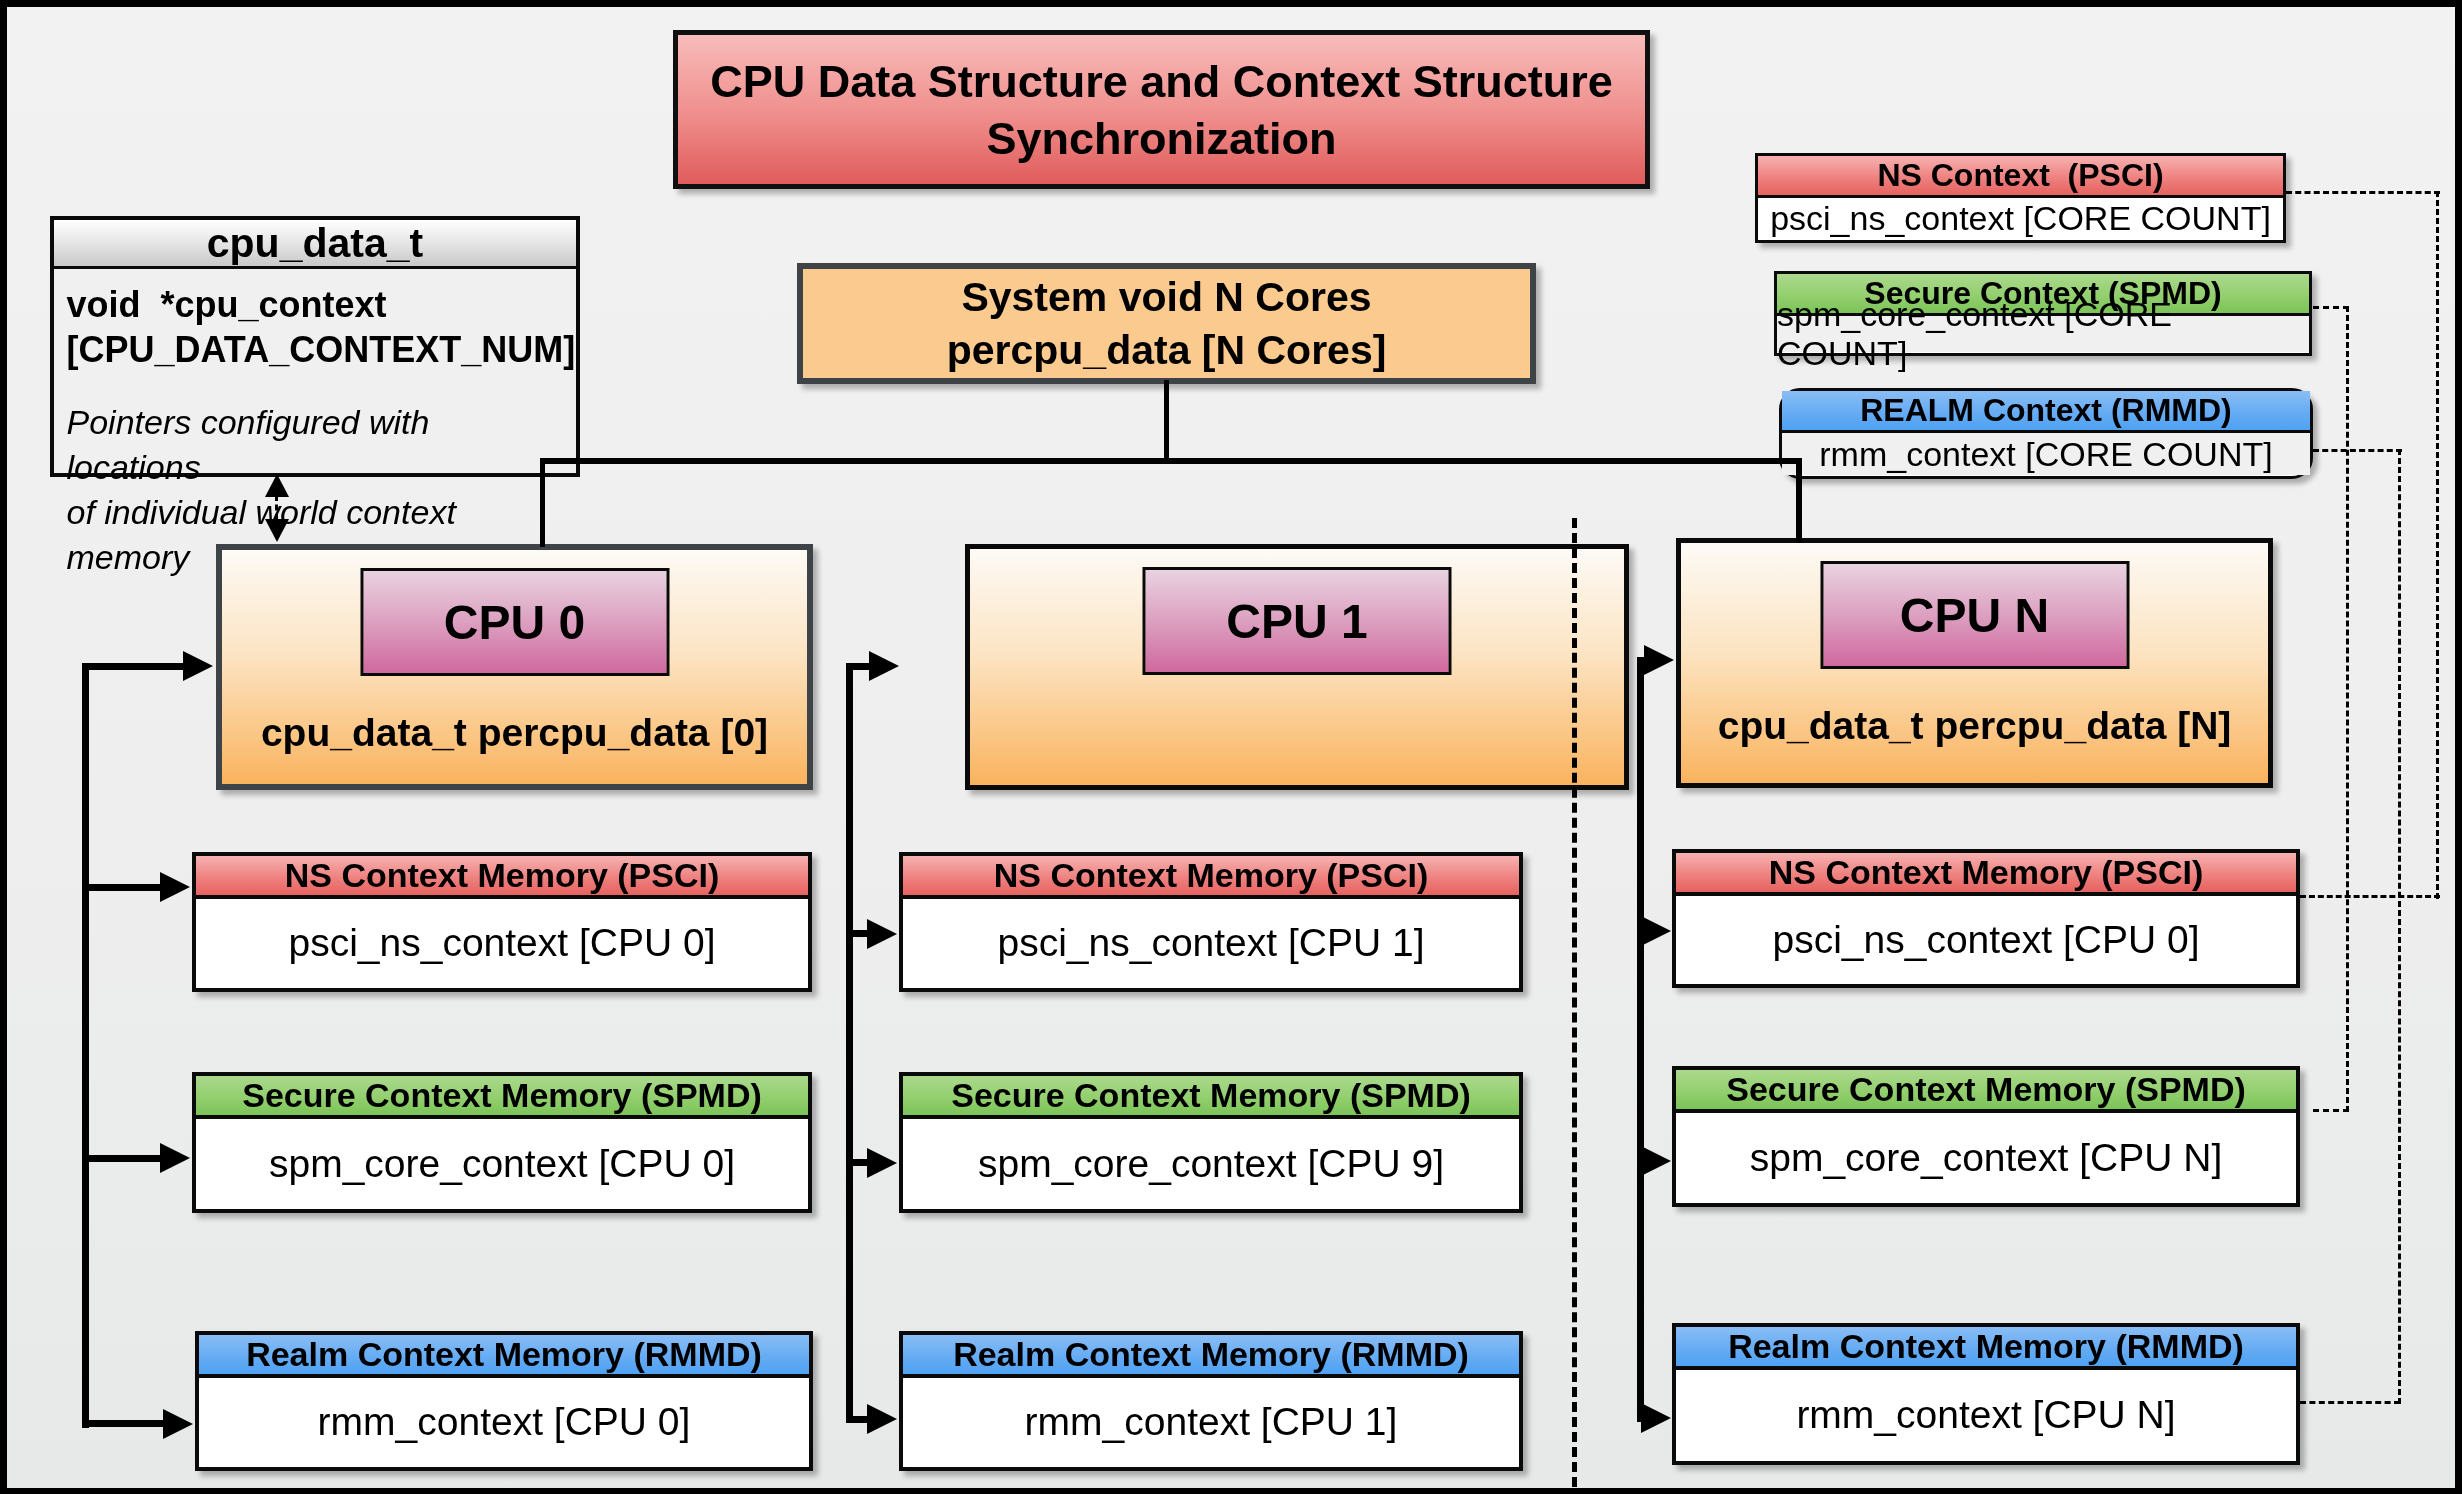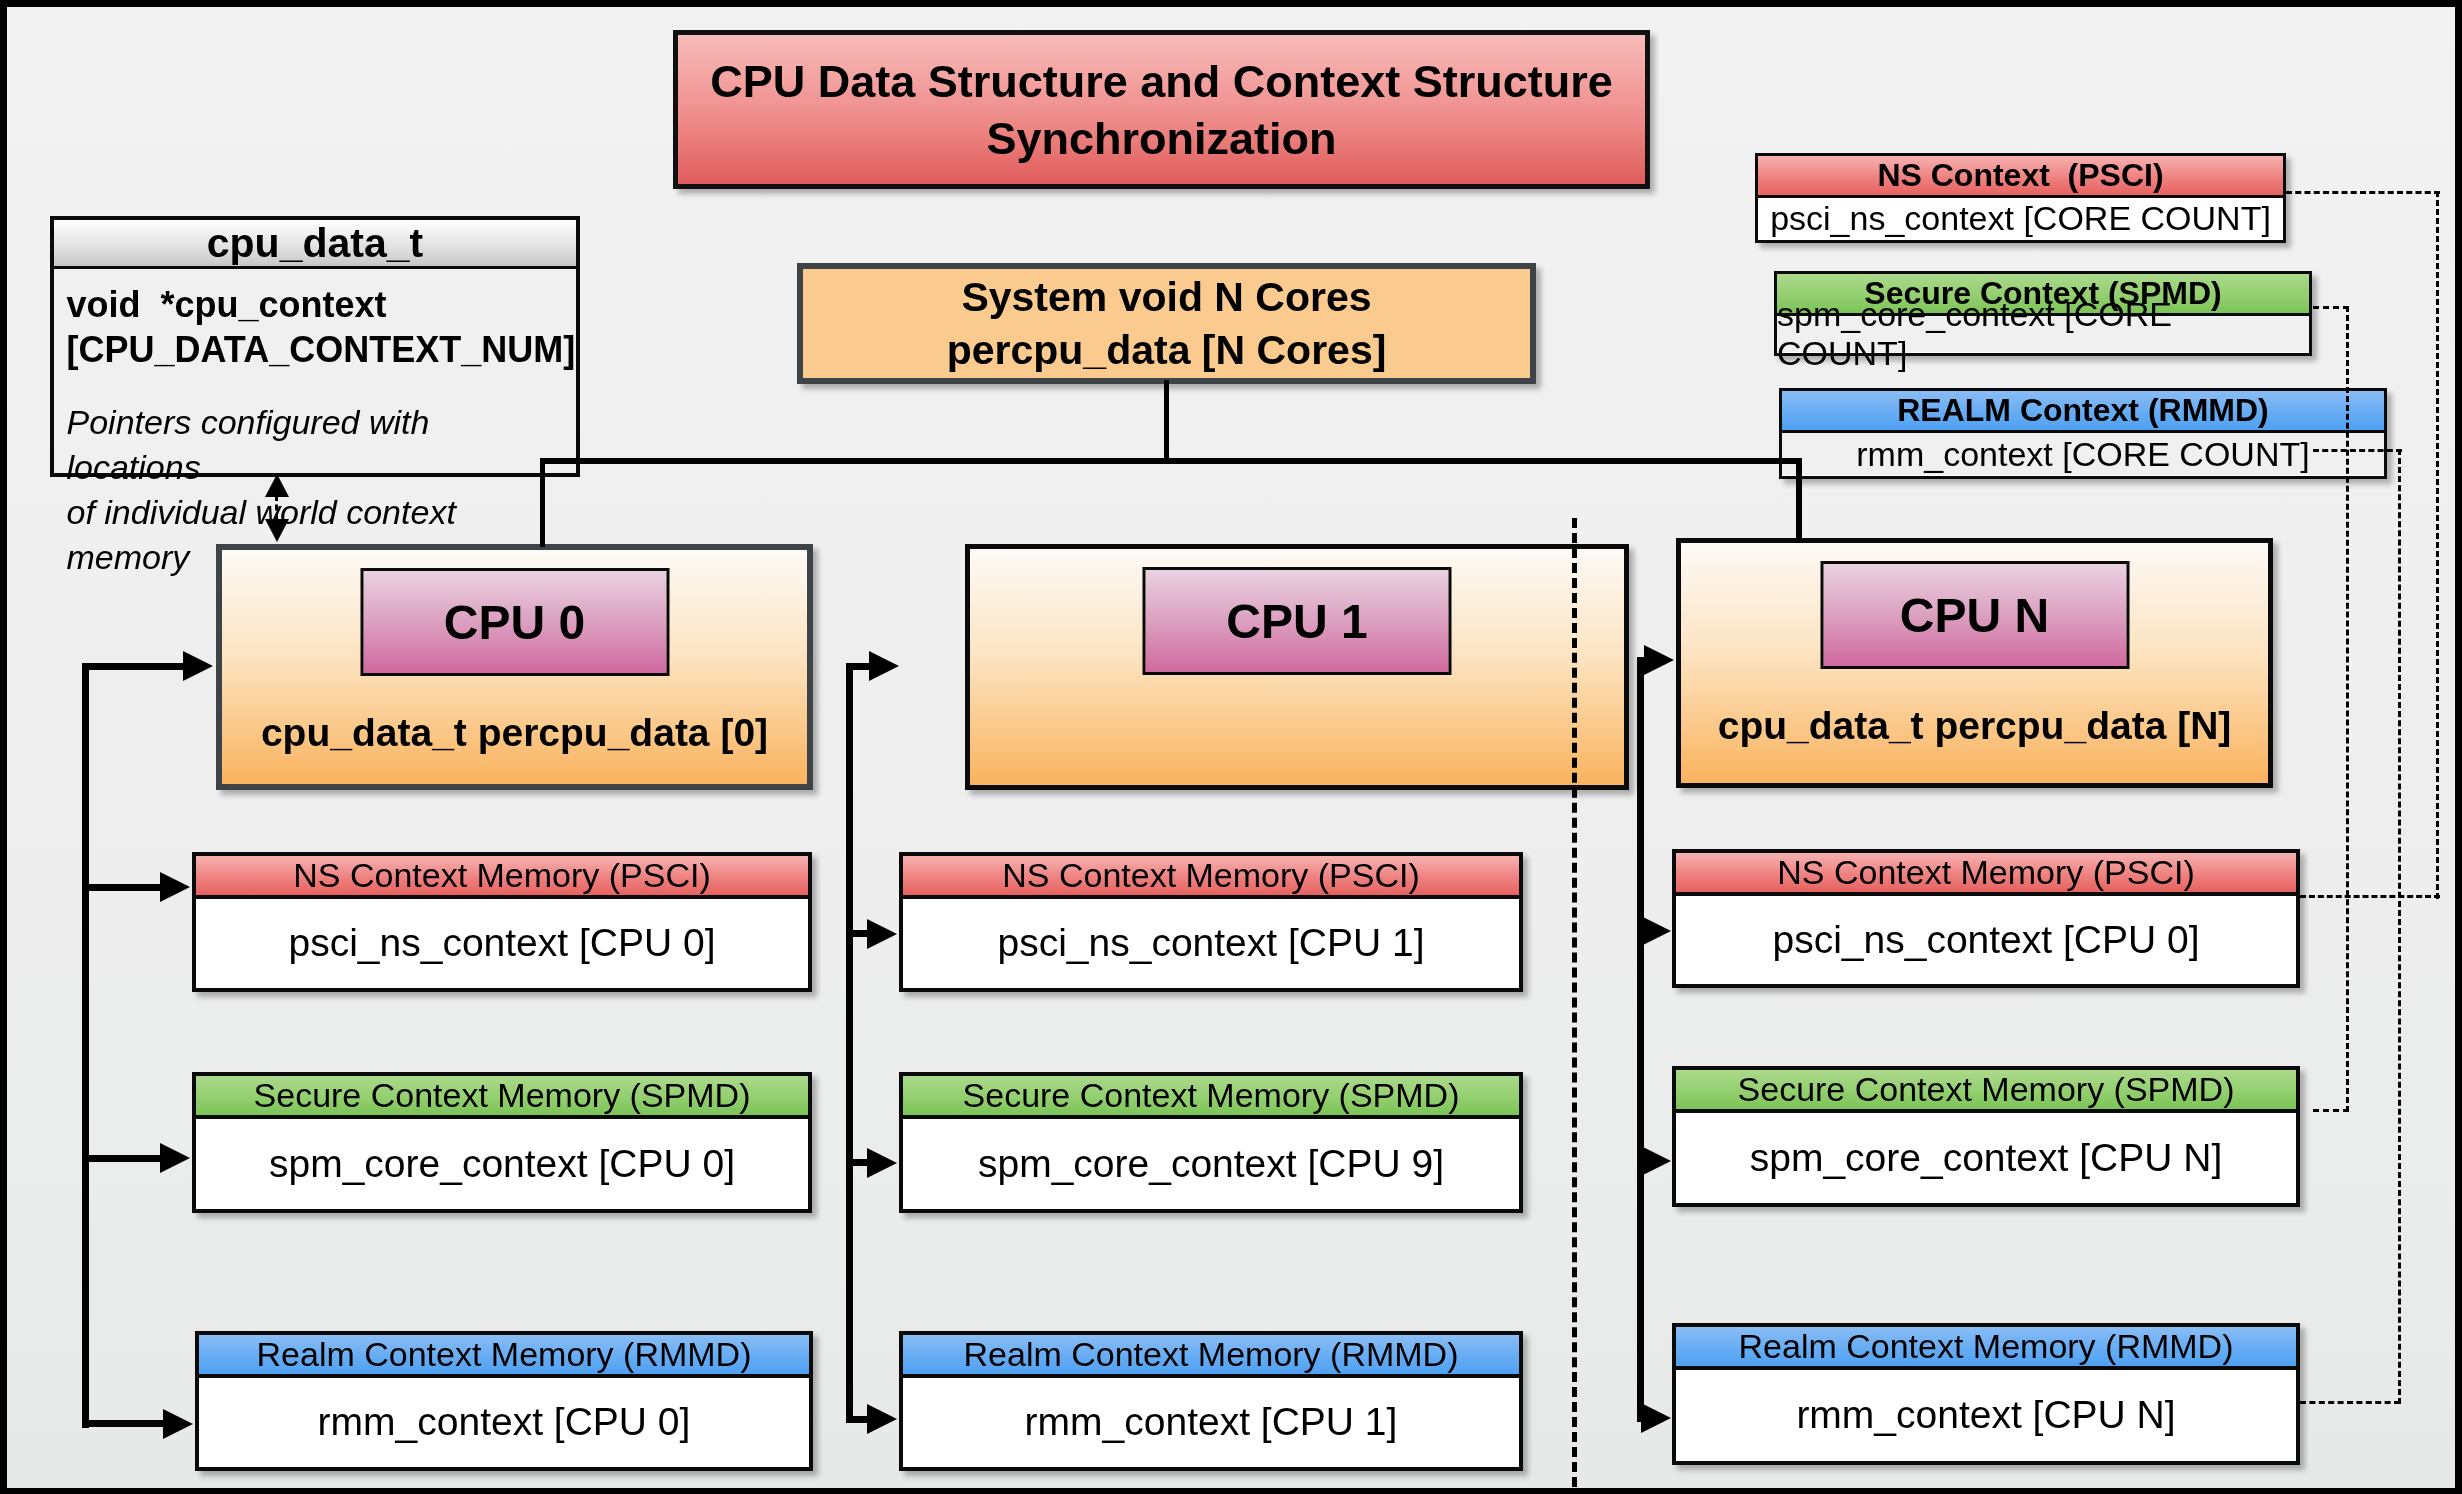--- a/index.html
+++ b/index.html
@@ -55,21 +55,21 @@
     background:linear-gradient(180deg,#e9d2e0 0%,#dca0c0 50%,#d0699f 100%);
     display:flex;align-items:center;justify-content:center;font-weight:bold;font-size:48px;
   }
   .cpu-label{
     position:absolute;left:0;right:0;top:150px;height:66px;
     display:flex;align-items:center;justify-content:center;font-weight:bold;font-size:39px;
   }
   
   .ctx{border:4.5px solid #0a0a0a;background:#fff;}
   .ctx-hdr{height:39px;border-bottom:4.5px solid #0a0a0a;display:flex;align-items:center;justify-content:center;
-    font-weight:normal;font-size:34px;}
+    font-weight:bold;font-size:34px;}
   .ctx-bdy{display:flex;align-items:center;justify-content:center;font-size:39px;height:calc(100% - 44px);}
   
   .line{position:absolute;background:#000;}
   .dash-v{position:absolute;border-left:4.5px dashed #000;}
   .dash-v4{position:absolute;border-left:3.6px dashed #000;}
   .dash-h4{position:absolute;border-top:3.6px dashed #000;}
   .ar-r{position:absolute;width:0;height:0;border-top:15px solid transparent;border-bottom:15px solid transparent;border-left:30px solid #000;}
   .ar-up{position:absolute;width:0;height:0;border-left:12.5px solid transparent;border-right:12.5px solid transparent;border-bottom:23px solid #000;}
   .ar-dn{position:absolute;width:0;height:0;border-left:12.5px solid transparent;border-right:12.5px solid transparent;border-top:23px solid #000;}
 </style>
@@ -101,21 +101,21 @@
   </div>
 
   <div class="abs lg shadow" style="left:1748px;top:146px;width:531px;height:90px;">
     <div class="lg-hdr hdr-red">NS Context&nbsp; (PSCI)</div>
     <div class="lg-bdy">psci_ns_context [CORE COUNT]</div>
   </div>
   <div class="abs lg shadow" style="left:1767px;top:264px;width:538px;height:85px;">
     <div class="lg-hdr hdr-green">Secure Context (SPMD)</div>
     <div class="lg-bdy lg-bdy-grey">spm_core_context [CORE COUNT]</div>
   </div>
-  <div class="abs lg shadow" style="left:1772px;top:381px;width:608px;height:91px;">
+  <div class="abs lg shadow" style="left:1772px;top:381px;width:534px;height:91px;border-radius:21px;">
     <div class="lg-hdr hdr-blue">REALM Context (RMMD)</div>
     <div class="lg-bdy lg-bdy-grey">rmm_context [CORE COUNT]</div>
   </div>
 
   <div class="abs cpu cpu-b1 shadow" style="left:209px;top:537px;width:597px;height:246px;">
     <div class="cpu-tag">CPU 0</div>
     <div class="cpu-label">cpu_data_t percpu_data [0]</div>
   </div>
   <div class="abs ctx shadow" style="left:185px;top:845px;width:620px;height:140px;">
     <div class="ctx-hdr hdr-red">NS Context Memory (PSCI)</div>

